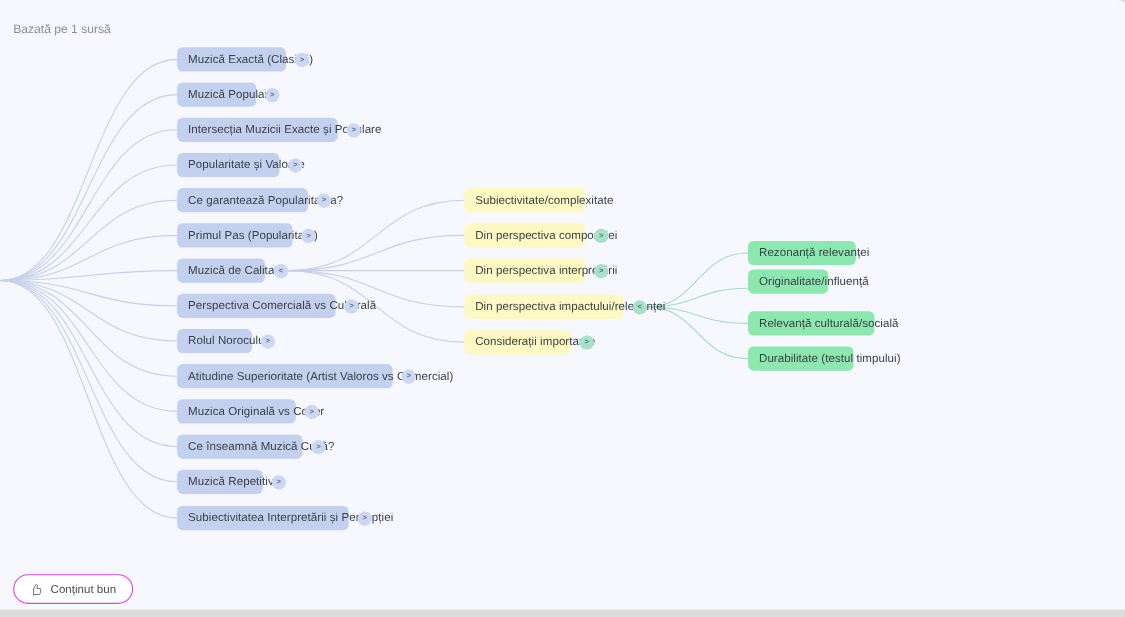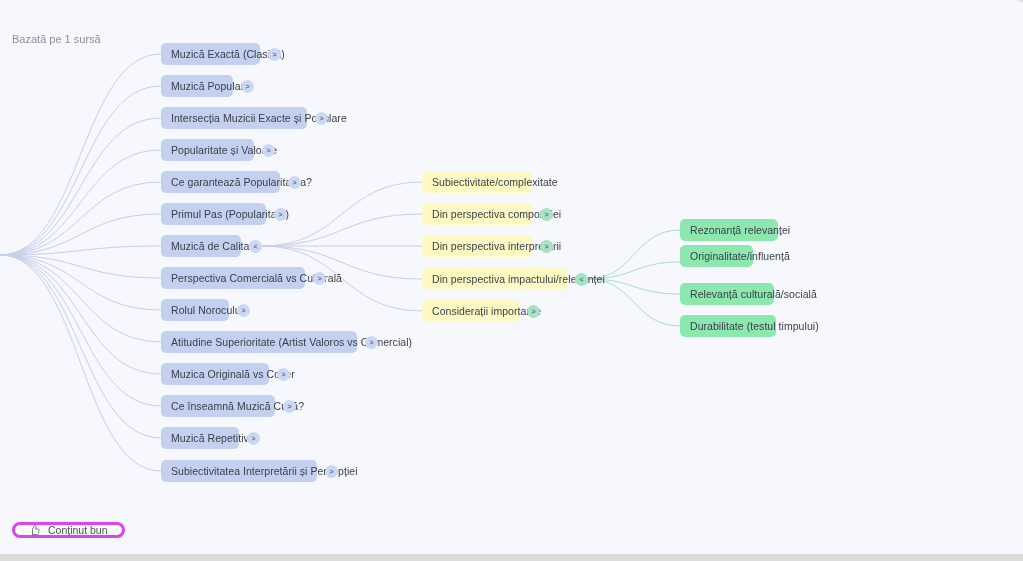--- a/index.html
+++ b/index.html
@@ -44,21 +44,21 @@
     font-size: 16.5px;
     color: #2b2f36;
     letter-spacing: 0.1px;
     line-height: 22px;
     white-space: nowrap;
   }
   .page-subtitle {
     font-size: 11px;
     color: #8a9099;
     line-height: 16px;
-    margin-top: 20px;
+    margin-top: 8px;
   }
 
   
   .canvas {
     position: absolute;
     left: 14px;
     top: 0;
     width: 1023px;
     height: 554px;
   }
@@ -111,23 +111,23 @@
     position: absolute;
     left: 26px;
     top: 522px;
     display: flex;
     gap: 10px;
   }
   .fb-btn {
     display: flex;
     align-items: center;
     gap: 7px;
-    height: 16px;
+    height: 27px;
     padding: 0 14px;
-    border: 3px solid #d946ef;
+    border: 1px solid #d946ef;
     border-radius: 14px;
     background: #ffffff;
     font-size: 10.5px;
     color: #4a5059;
     cursor: pointer;
     white-space: nowrap;
   }
   .fb-btn svg { display: block; }
 </style>
 </head>
@@ -242,21 +242,21 @@
           <div class="node lvl2" style="left: 422px; top: 300px; width: 97px;">
             <span>Considerații importante</span>
           </div>
           <div class="toggle t2" style="left: 527px; top: 304.5px;">&gt;</div>
           <div class="node lvl3" style="left: 680px; top: 219px; width: 98px;">
             <span>Rezonanță relevanței</span>
           </div>
           <div class="node lvl3" style="left: 680px; top: 245px; width: 73px;">
             <span>Originalitate/influență</span>
           </div>
-          <div class="node lvl3" style="left: 680px; top: 283px; width: 94px;">
+          <div class="node lvl3" style="left: 680px; top: 283px; width: 115px;">
             <span>Relevanță culturală/socială</span>
           </div>
           <div class="node lvl3" style="left: 680px; top: 315px; width: 96px;">
             <span>Durabilitate (testul timpului)</span>
           </div>
         </div>
     </div>
 
     <div class="footer">
       <button class="fb-btn">

